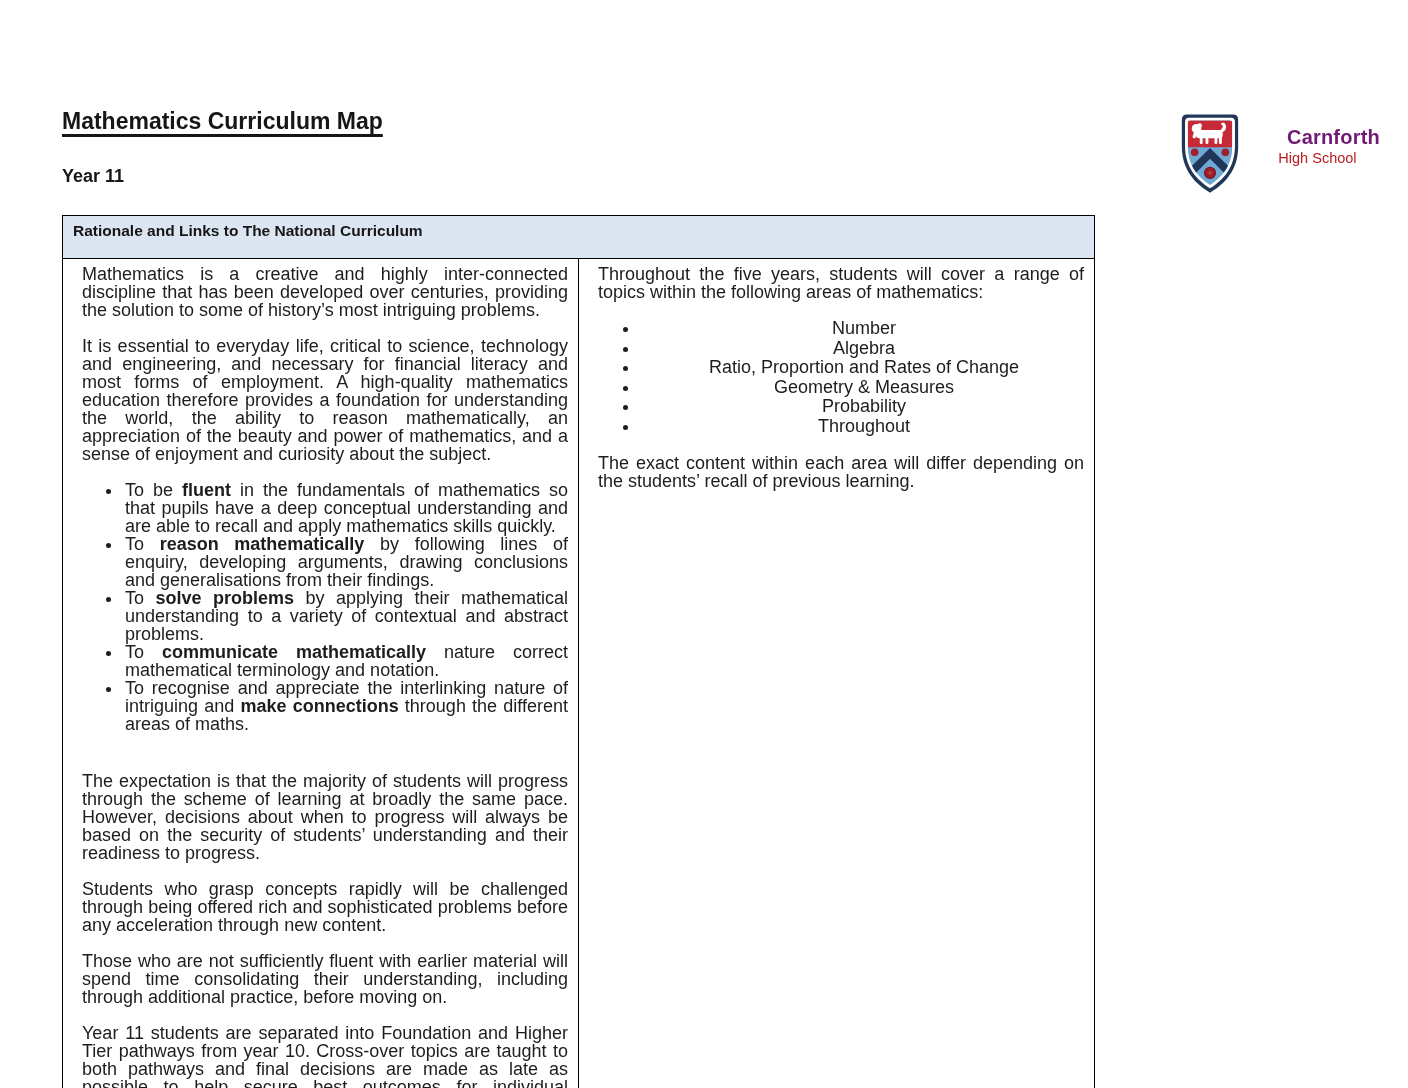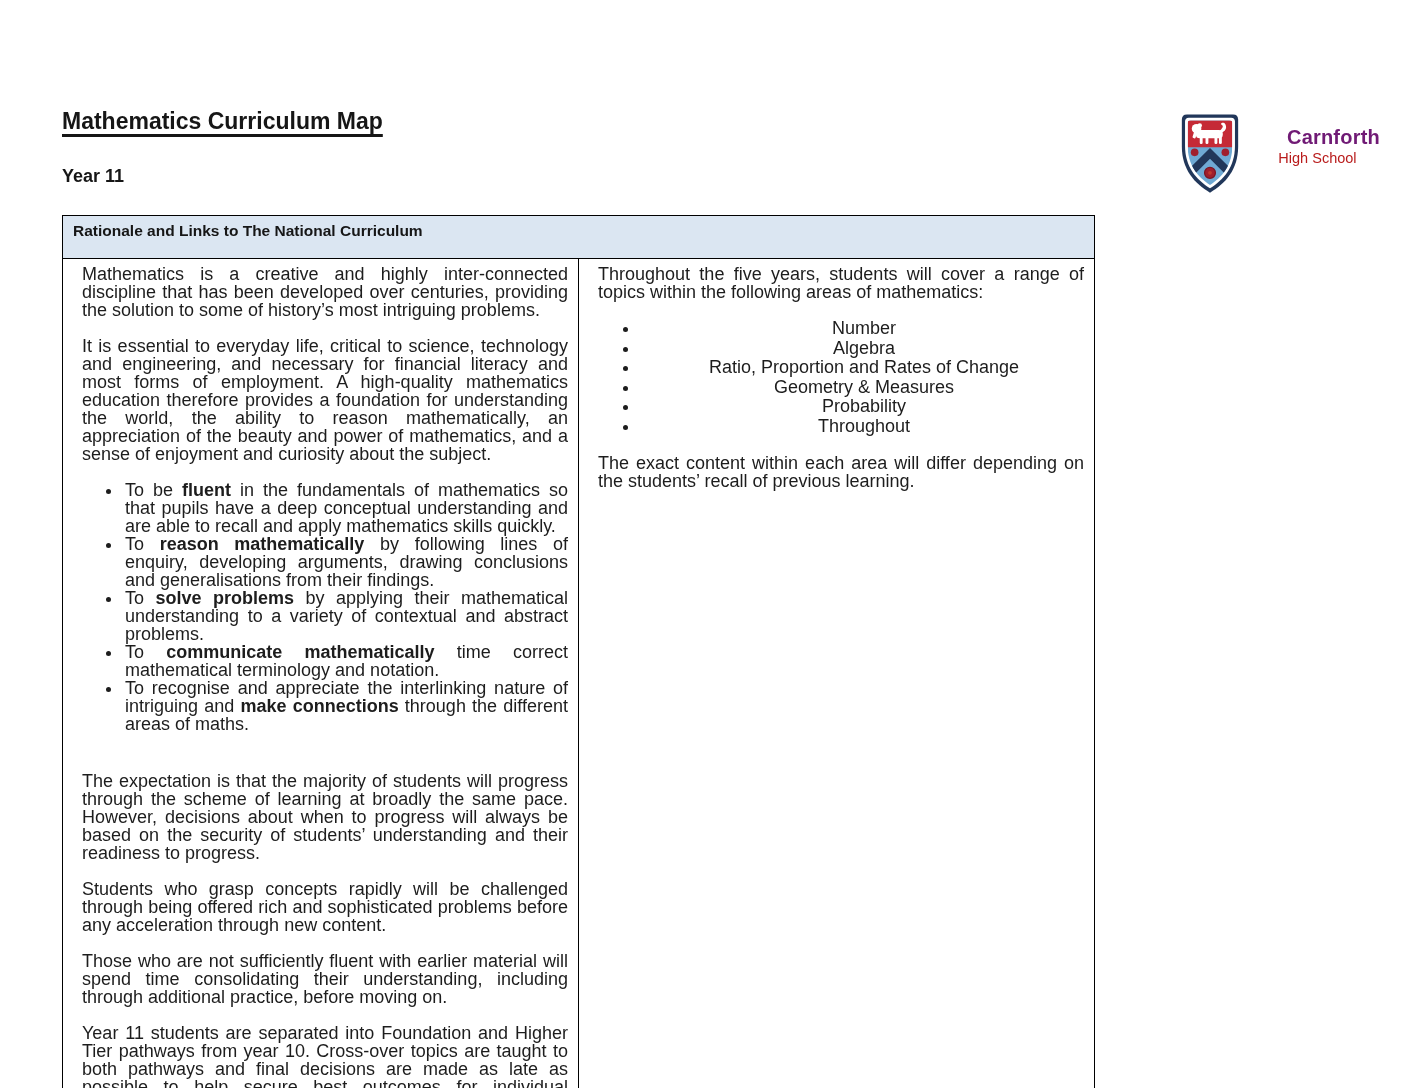--- a/index.html
+++ b/index.html
@@ -133,21 +133,21 @@
       <th class="rationale-header" colspan="2">Rationale and Links to The National Curriculum</th>
     </tr>
     <tr>
       <td class="cell cell-left">
         <p>Mathematics is a creative and highly inter-connected discipline that has been developed over centuries, providing the solution to some of history’s most intriguing problems.</p>
         <p>It is essential to everyday life, critical to science, technology and engineering, and necessary for financial literacy and most forms of employment. A high-quality mathematics education therefore provides a foundation for understanding the world, the ability to reason mathematically, an appreciation of the beauty and power of mathematics, and a sense of enjoyment and curiosity about the subject.</p>
         <ul class="aims-list">
           <li><span>To be </span><strong>fluent</strong><span> in the fundamentals of mathematics so that pupils have a deep conceptual understanding and are able to recall and apply mathematics skills quickly.</span></li>
           <li><span>To </span><strong>reason mathematically</strong><span> by following lines of enquiry, developing arguments, drawing conclusions and generalisations from their findings.</span></li>
           <li><span>To </span><strong>solve problems</strong><span> by applying their mathematical understanding to a variety of contextual and abstract problems.</span></li>
-          <li><span>To </span><strong>communicate mathematically</strong><span> time correct mathematical terminology and notation.</span></li>
+          <li><span>To </span><strong>communicate mathematically</strong><span> nature correct mathematical terminology and notation.</span></li>
           <li><span>To recognise and appreciate the interlinking nature of intriguing and </span><strong>make connections</strong><span> through the different areas of maths.</span></li>
         </ul>
         <p>The expectation is that the majority of students will progress through the scheme of learning at broadly the same pace. However, decisions about when to progress will always be based on the security of students’ understanding and their readiness to progress.</p>
         <p>Students who grasp concepts rapidly will be challenged through being offered rich and sophisticated problems before any acceleration through new content.</p>
         <p>Those who are not sufficiently fluent with earlier material will spend time consolidating their understanding, including through additional practice, before moving on.</p>
         <p>Year 11 students are separated into Foundation and Higher Tier pathways from year 10. Cross-over topics are taught to both pathways and final decisions are made as late as possible to help secure best outcomes for individual students.</p>
       </td>
       <td class="cell cell-right">
         <p>Throughout the five years, students will cover a range of topics within the following areas of mathematics:</p>
         <ul class="topics-list">

